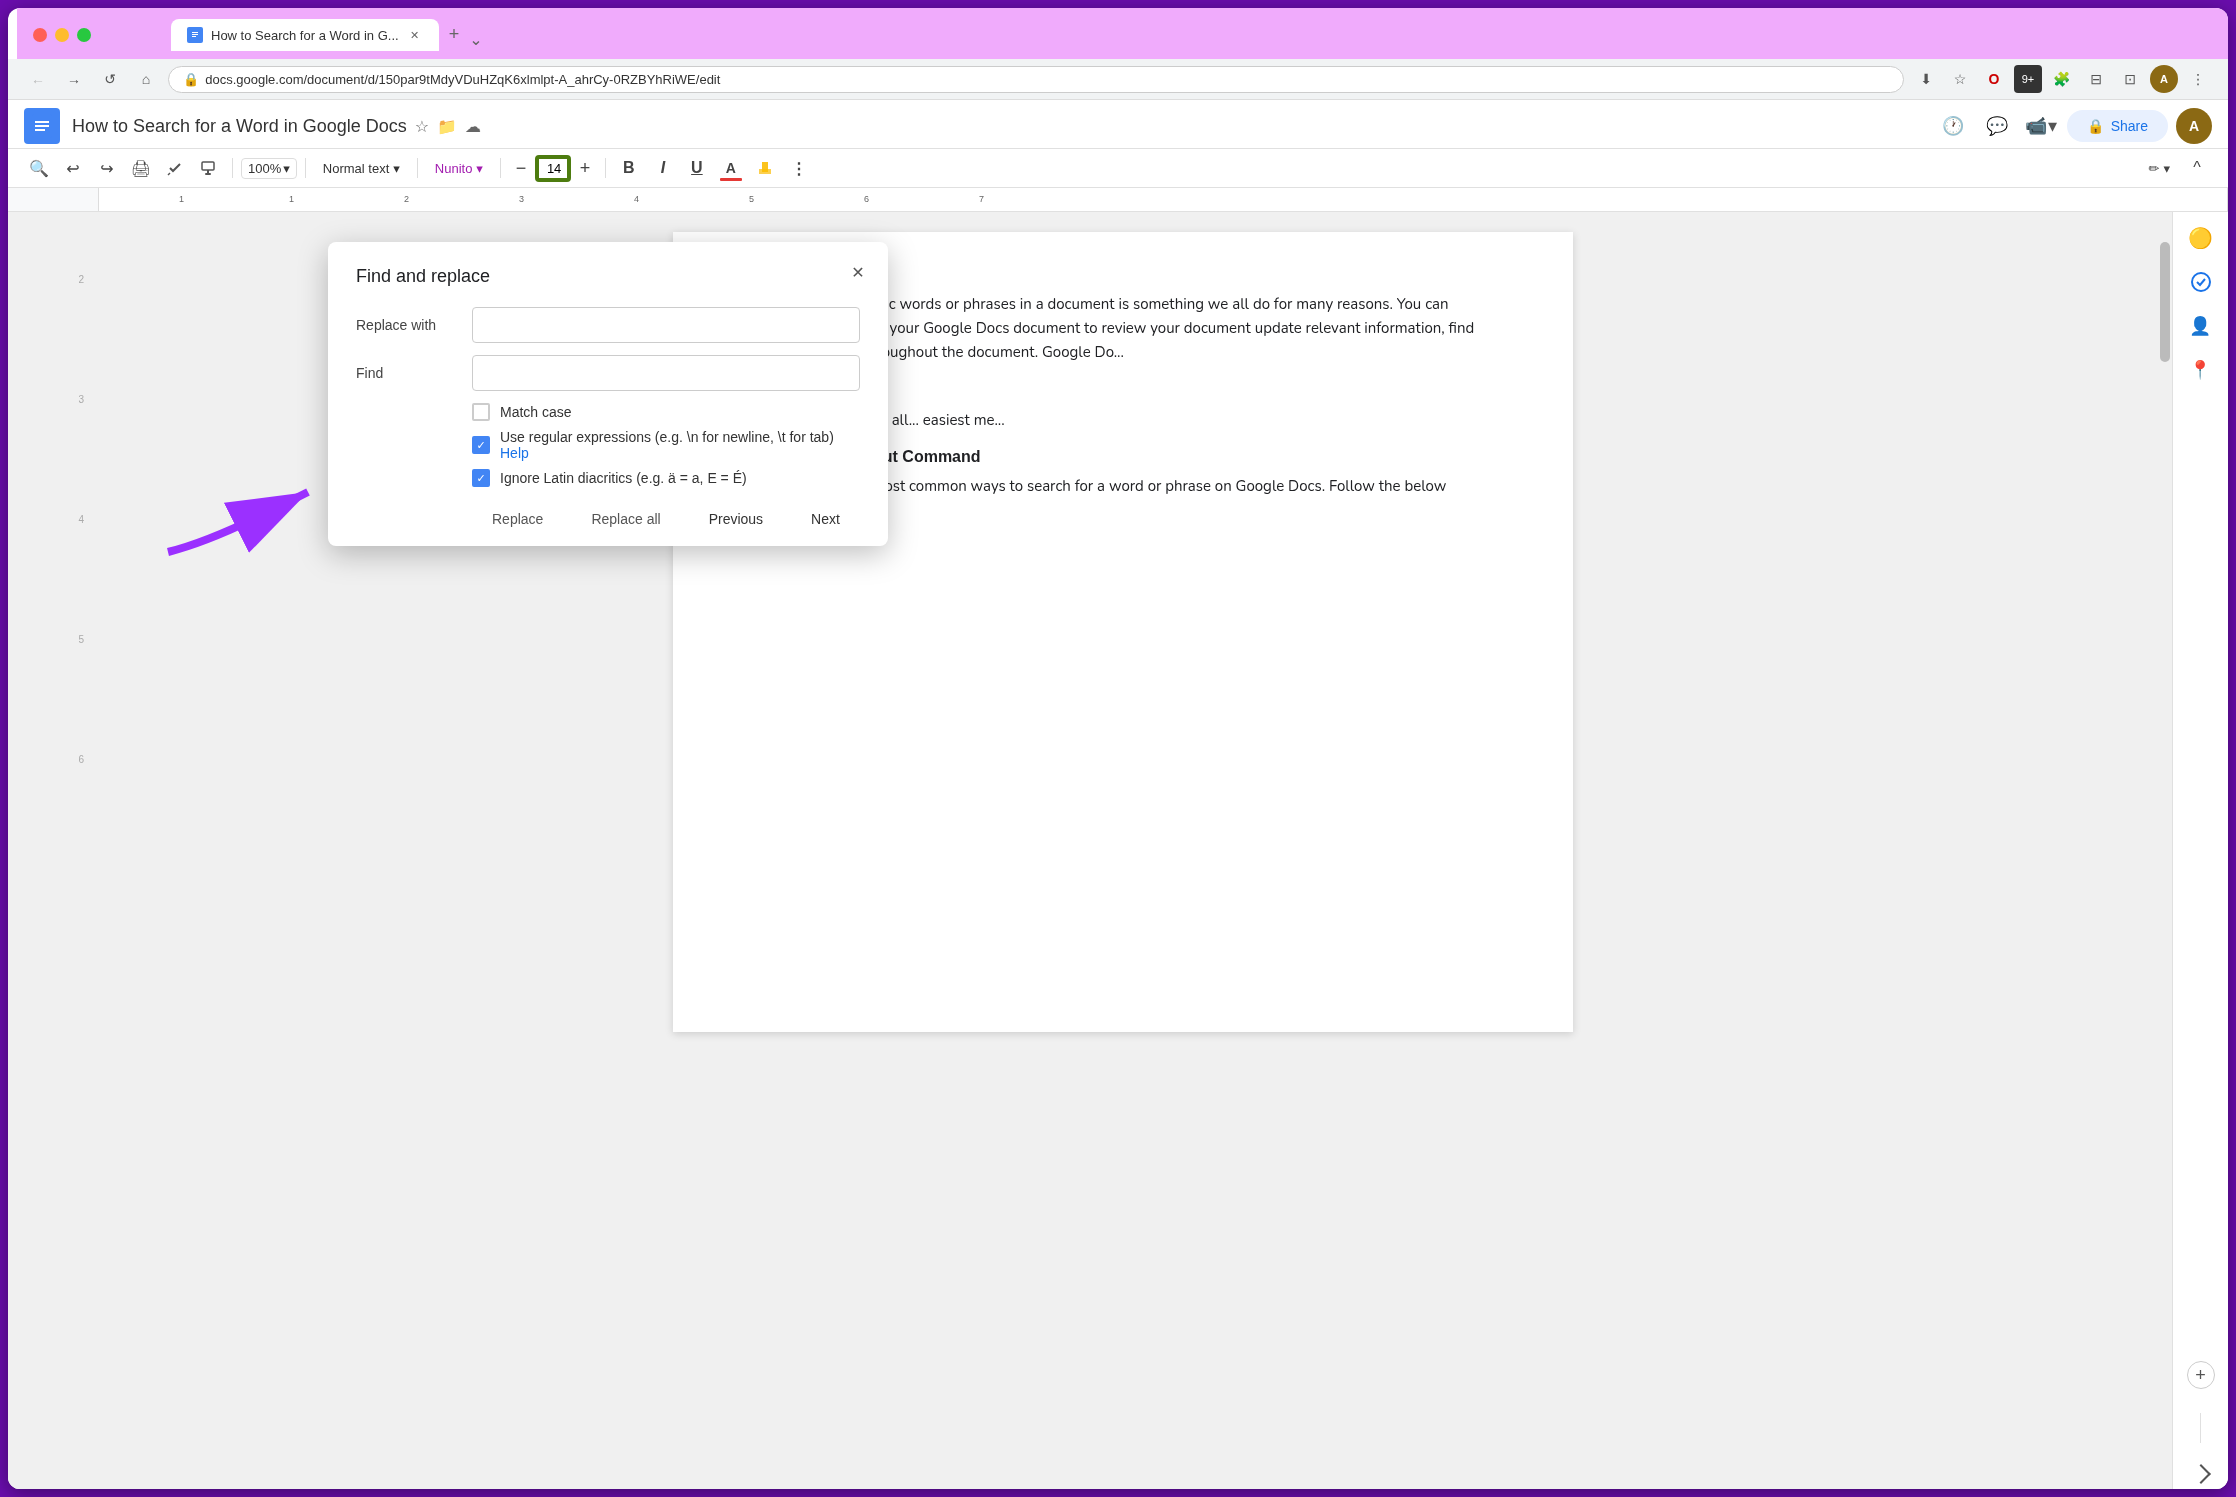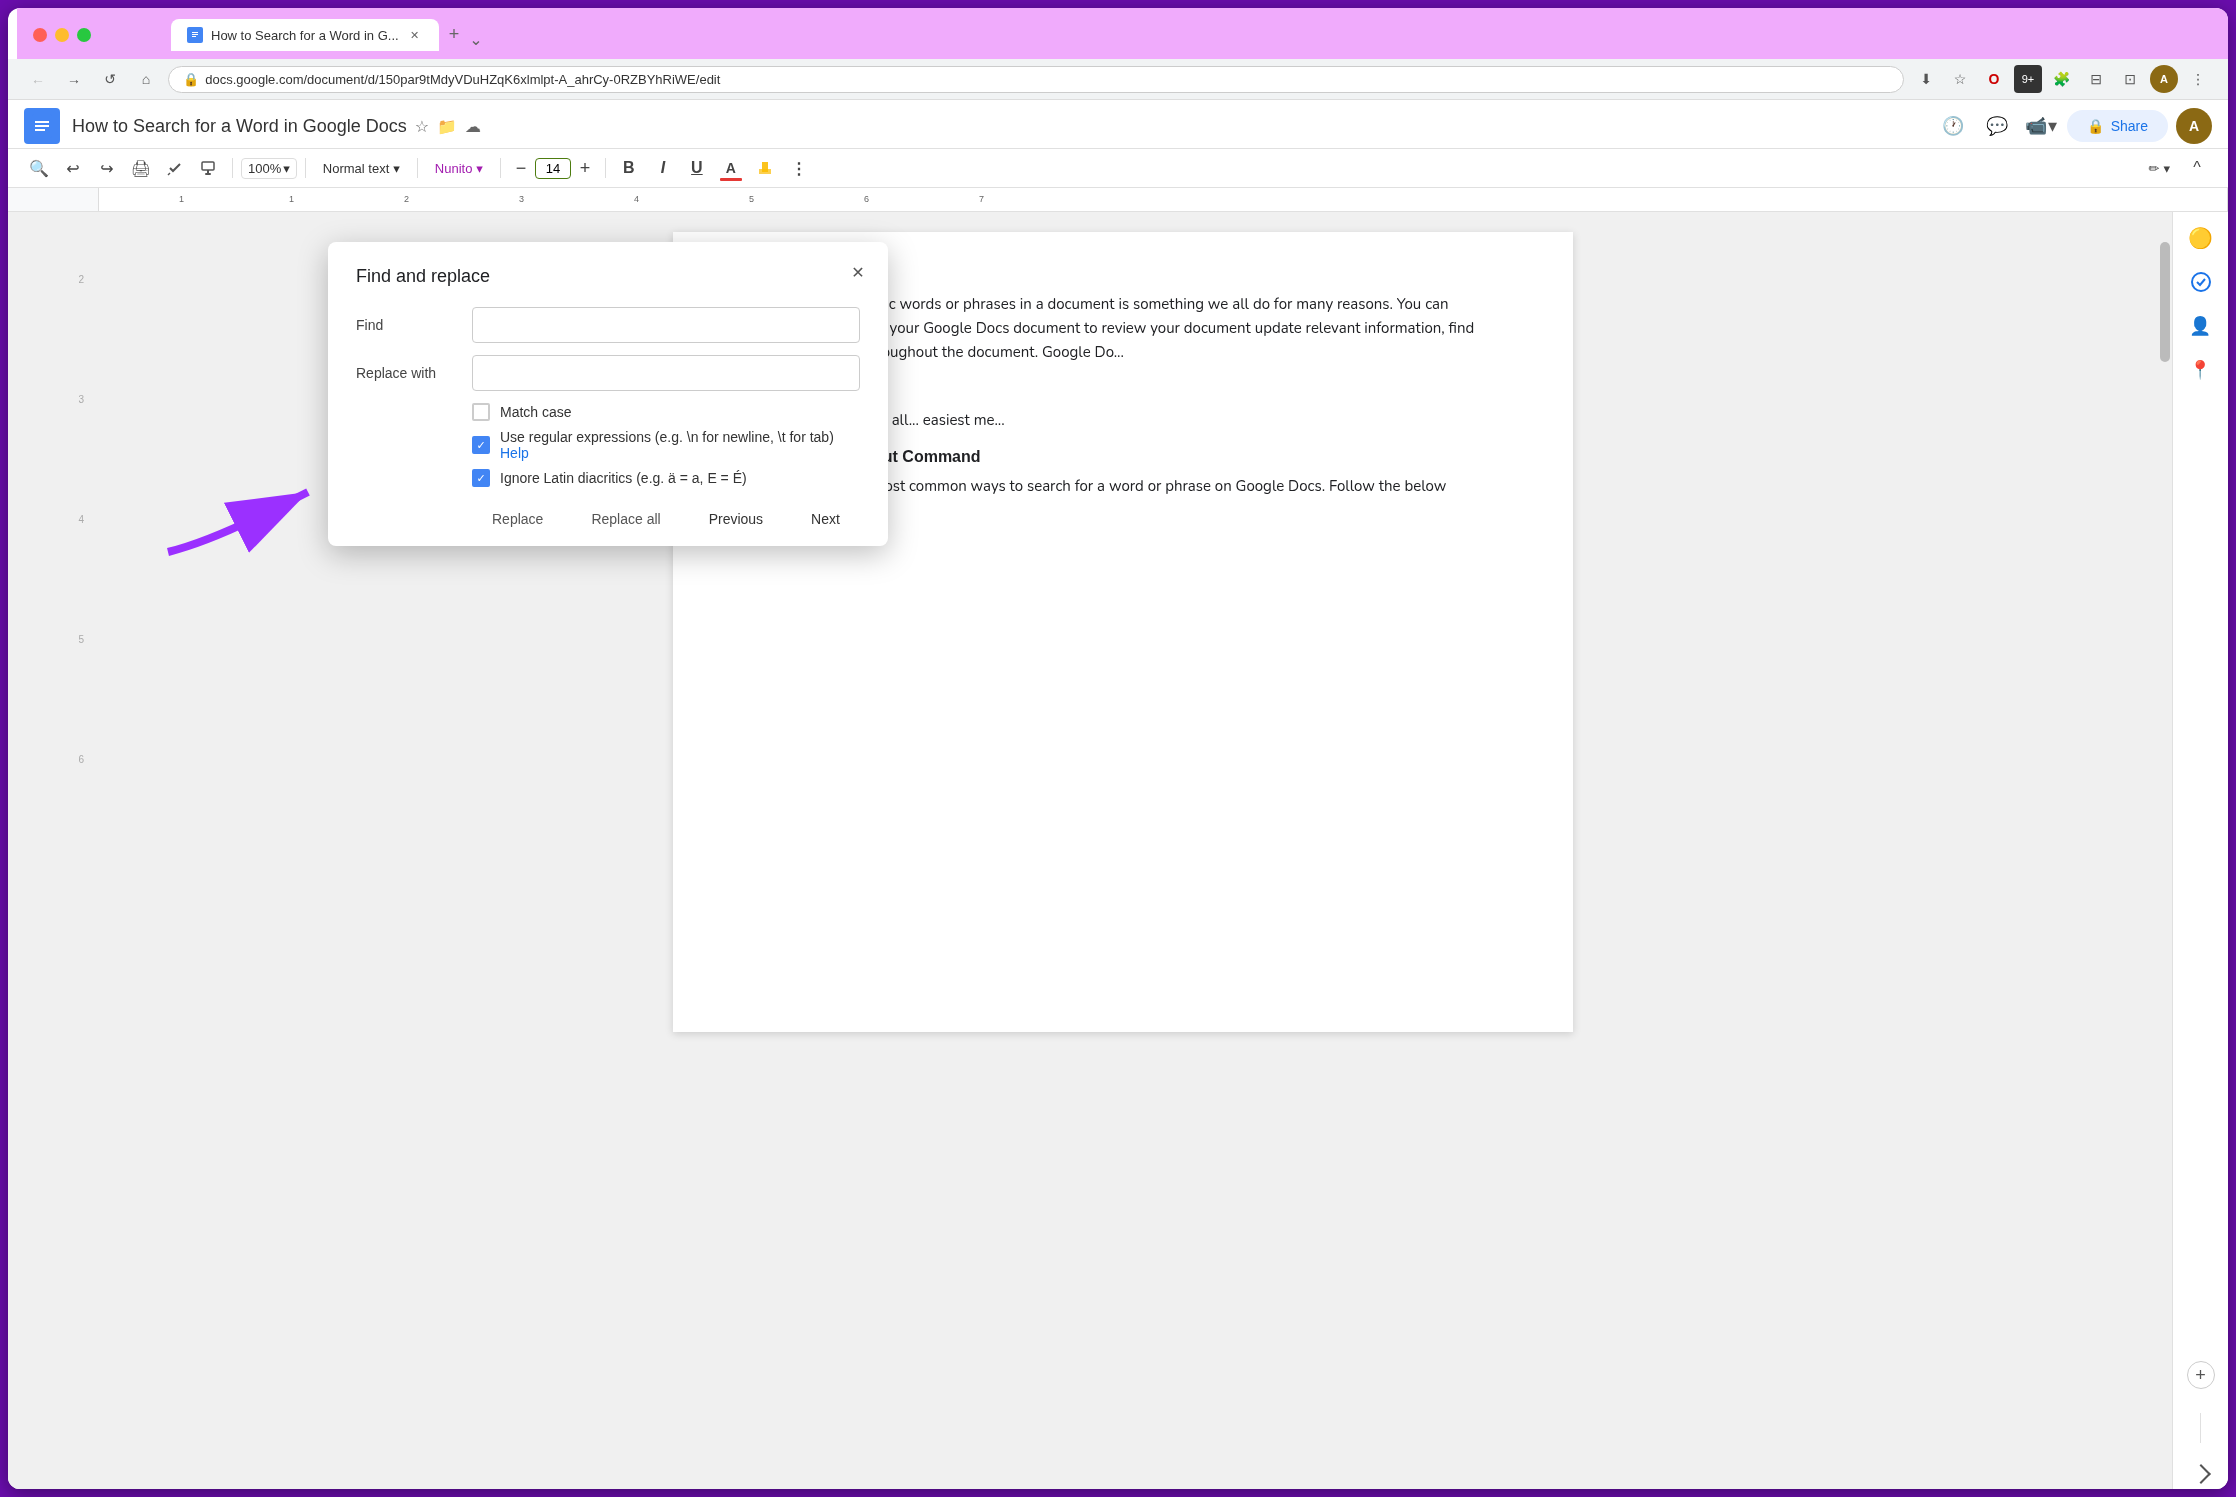--- a/index.html
+++ b/index.html
@@ -329,21 +329,21 @@
       display: flex;
       align-items: center;
       gap: 4px;
     }
     .font-size-ctrl {
       display: flex;
       align-items: center;
       gap: 2px;
     }
     .font-size-num {
-      border: 1px solid #4d7c0f;
+      border: 4px solid #4d7c0f;
       border-radius: 4px;
       padding: 2px 8px;
       font-size: 13px;
       width: 36px;
       text-align: center;
     }
     .format-btn {
       width: 30px;
       height: 30px;
       display: flex;
@@ -780,26 +780,26 @@
                 </marker>
               </defs>
               <path d="M 20 90 Q 60 80 120 50 L 160 30" stroke="#9b30ff" stroke-width="8" fill="none" marker-end="url(#arrowhead)"></path>
             </svg>
           </div>
 
           <div class="dialog-title">Find and replace</div>
           <div class="dialog-close">✕</div>
 
           <div class="dialog-row">
-            <div class="dialog-label">Find</div>
+            <div class="dialog-label">Replace with</div>
             <input type="text" class="dialog-input" placeholder="" style="">
           </div>
 
           <div class="dialog-row">
-            <div class="dialog-label">Replace with</div>
+            <div class="dialog-label">Find</div>
             <input type="text" class="dialog-input" placeholder="" style="">
           </div>
 
           <div class="checkbox-row">
             <div class="checkbox-box"></div>
             <span class="checkbox-label">Match case</span>
           </div>
 
           <div class="checkbox-row">
             <div class="checkbox-box checked"></div>

